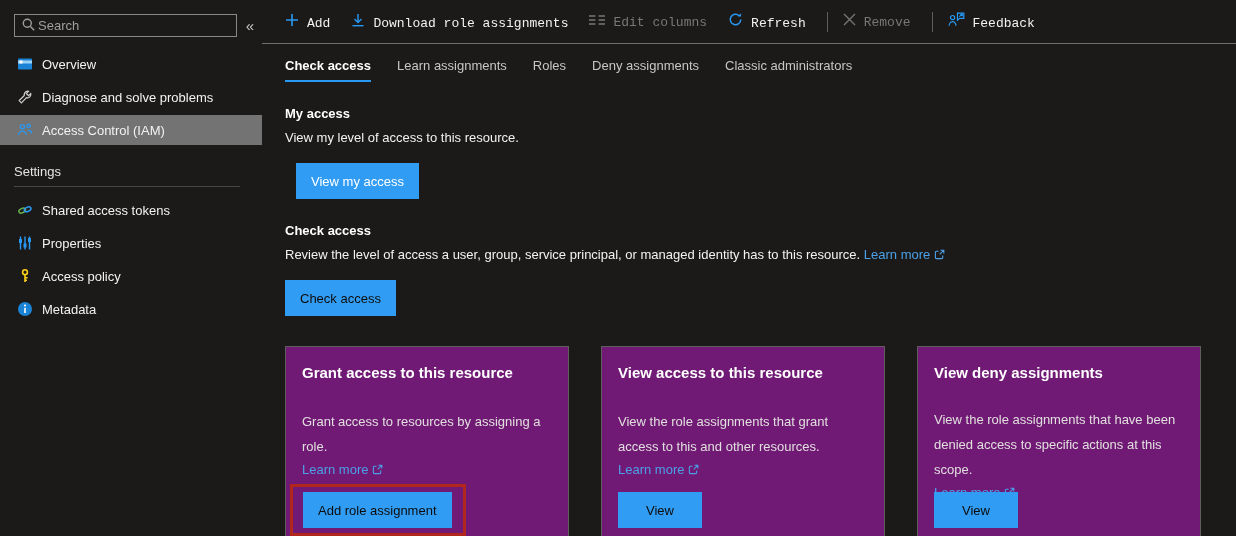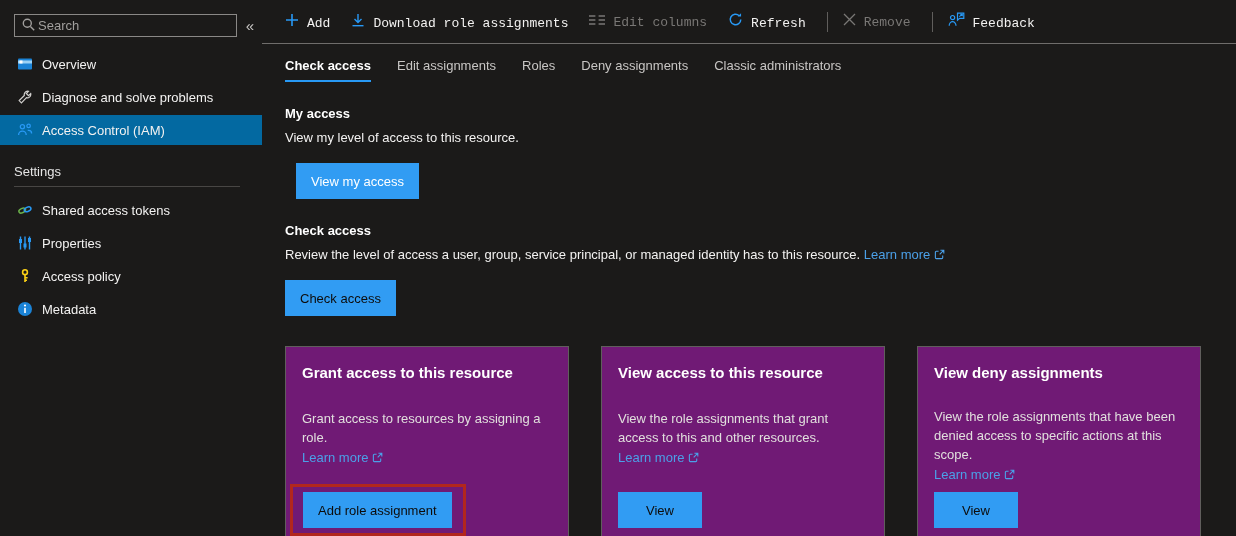--- a/index.html
+++ b/index.html
@@ -23,21 +23,21 @@
     color:#f3f2f1; font-size:13px; margin-left:1px; font-family:inherit; min-width:0;
   }
   .search-box input::placeholder { color:#a19f9d; }
   .collapse-btn { margin-left:9px; color:#c8c6c4; font-size:15px; cursor:pointer; user-select:none; }
 
   .nav { margin-top:12px; }
   .nav-item {
     display:flex; align-items:center; height:30px; padding-left:16px;
     cursor:pointer; color:#f3f2f1; margin-bottom:3px;
   }
-  .nav-item.selected { background:#0369a1; }
+  .nav-item.selected { background:#737373; }
   .nav-icon { width:17px; height:17px; margin-right:9px; display:inline-flex; align-items:center; justify-content:center; flex:0 0 17px; }
   .settings-header { font-weight:normal; color:#e5e5e5; padding:16px 0 7px 14px; }
   .settings-divider { border-bottom:1px solid #484644; margin:0 22px 8px 14px; }
 
   
   .main { flex:1; display:flex; flex-direction:column; min-width:0; }
   .toolbar {
     height:44px; flex:0 0 44px; display:flex; align-items:center;
     padding-left:23px; border-bottom:1px solid #6f6d6b;
   }
@@ -66,21 +66,21 @@
   .btn-my-access { margin-top:18px; margin-left:11px; }
   .btn-check-access { margin-top:17px; }
 
   
   .cards { display:flex; gap:32px; margin-top:30px; }
   .card {
     width:284px; height:197px; border:1px solid #605e5c;
     padding:17px 16px; position:relative; background:#701a75;
   }
   .card-title { font-size:15px; font-weight:bold; color:#ffffff; }
-  .card-desc { margin-top:28px; line-height:19px; color:#e1dfdd; }
+  .card-desc { margin-top:28px; line-height:25px; color:#e1dfdd; }
   .card-link-line { margin-top:1px; line-height:19px; }
   .card-btn-row { position:absolute; left:16px; bottom:14px; }
   .highlight-box {
     position:absolute; left:4px; bottom:6px;
     border:3px solid #b2271d; padding:5px 11px 5px 10px;
   }
 </style>
 </head>
 <body>
 
@@ -247,21 +247,21 @@
             </svg>
         </span>
         <span>Feedback</span>
       </div>
     </div>
 
     <div class="content">
 
       <div class="tabs">
         <div class="tab active">Check access</div>
-        <div class="tab">Edit assignments</div>
+        <div class="tab">Learn assignments</div>
         <div class="tab">Roles</div>
         <div class="tab">Deny assignments</div>
         <div class="tab">Classic administrators</div>
       </div>
 
       <div class="section-title">My access</div>
       <div class="section-desc">View my level of access to this resource.</div>
       <button class="btn white-text btn-my-access">View my access</button>
 
       <div class="section-title">Check access</div>

